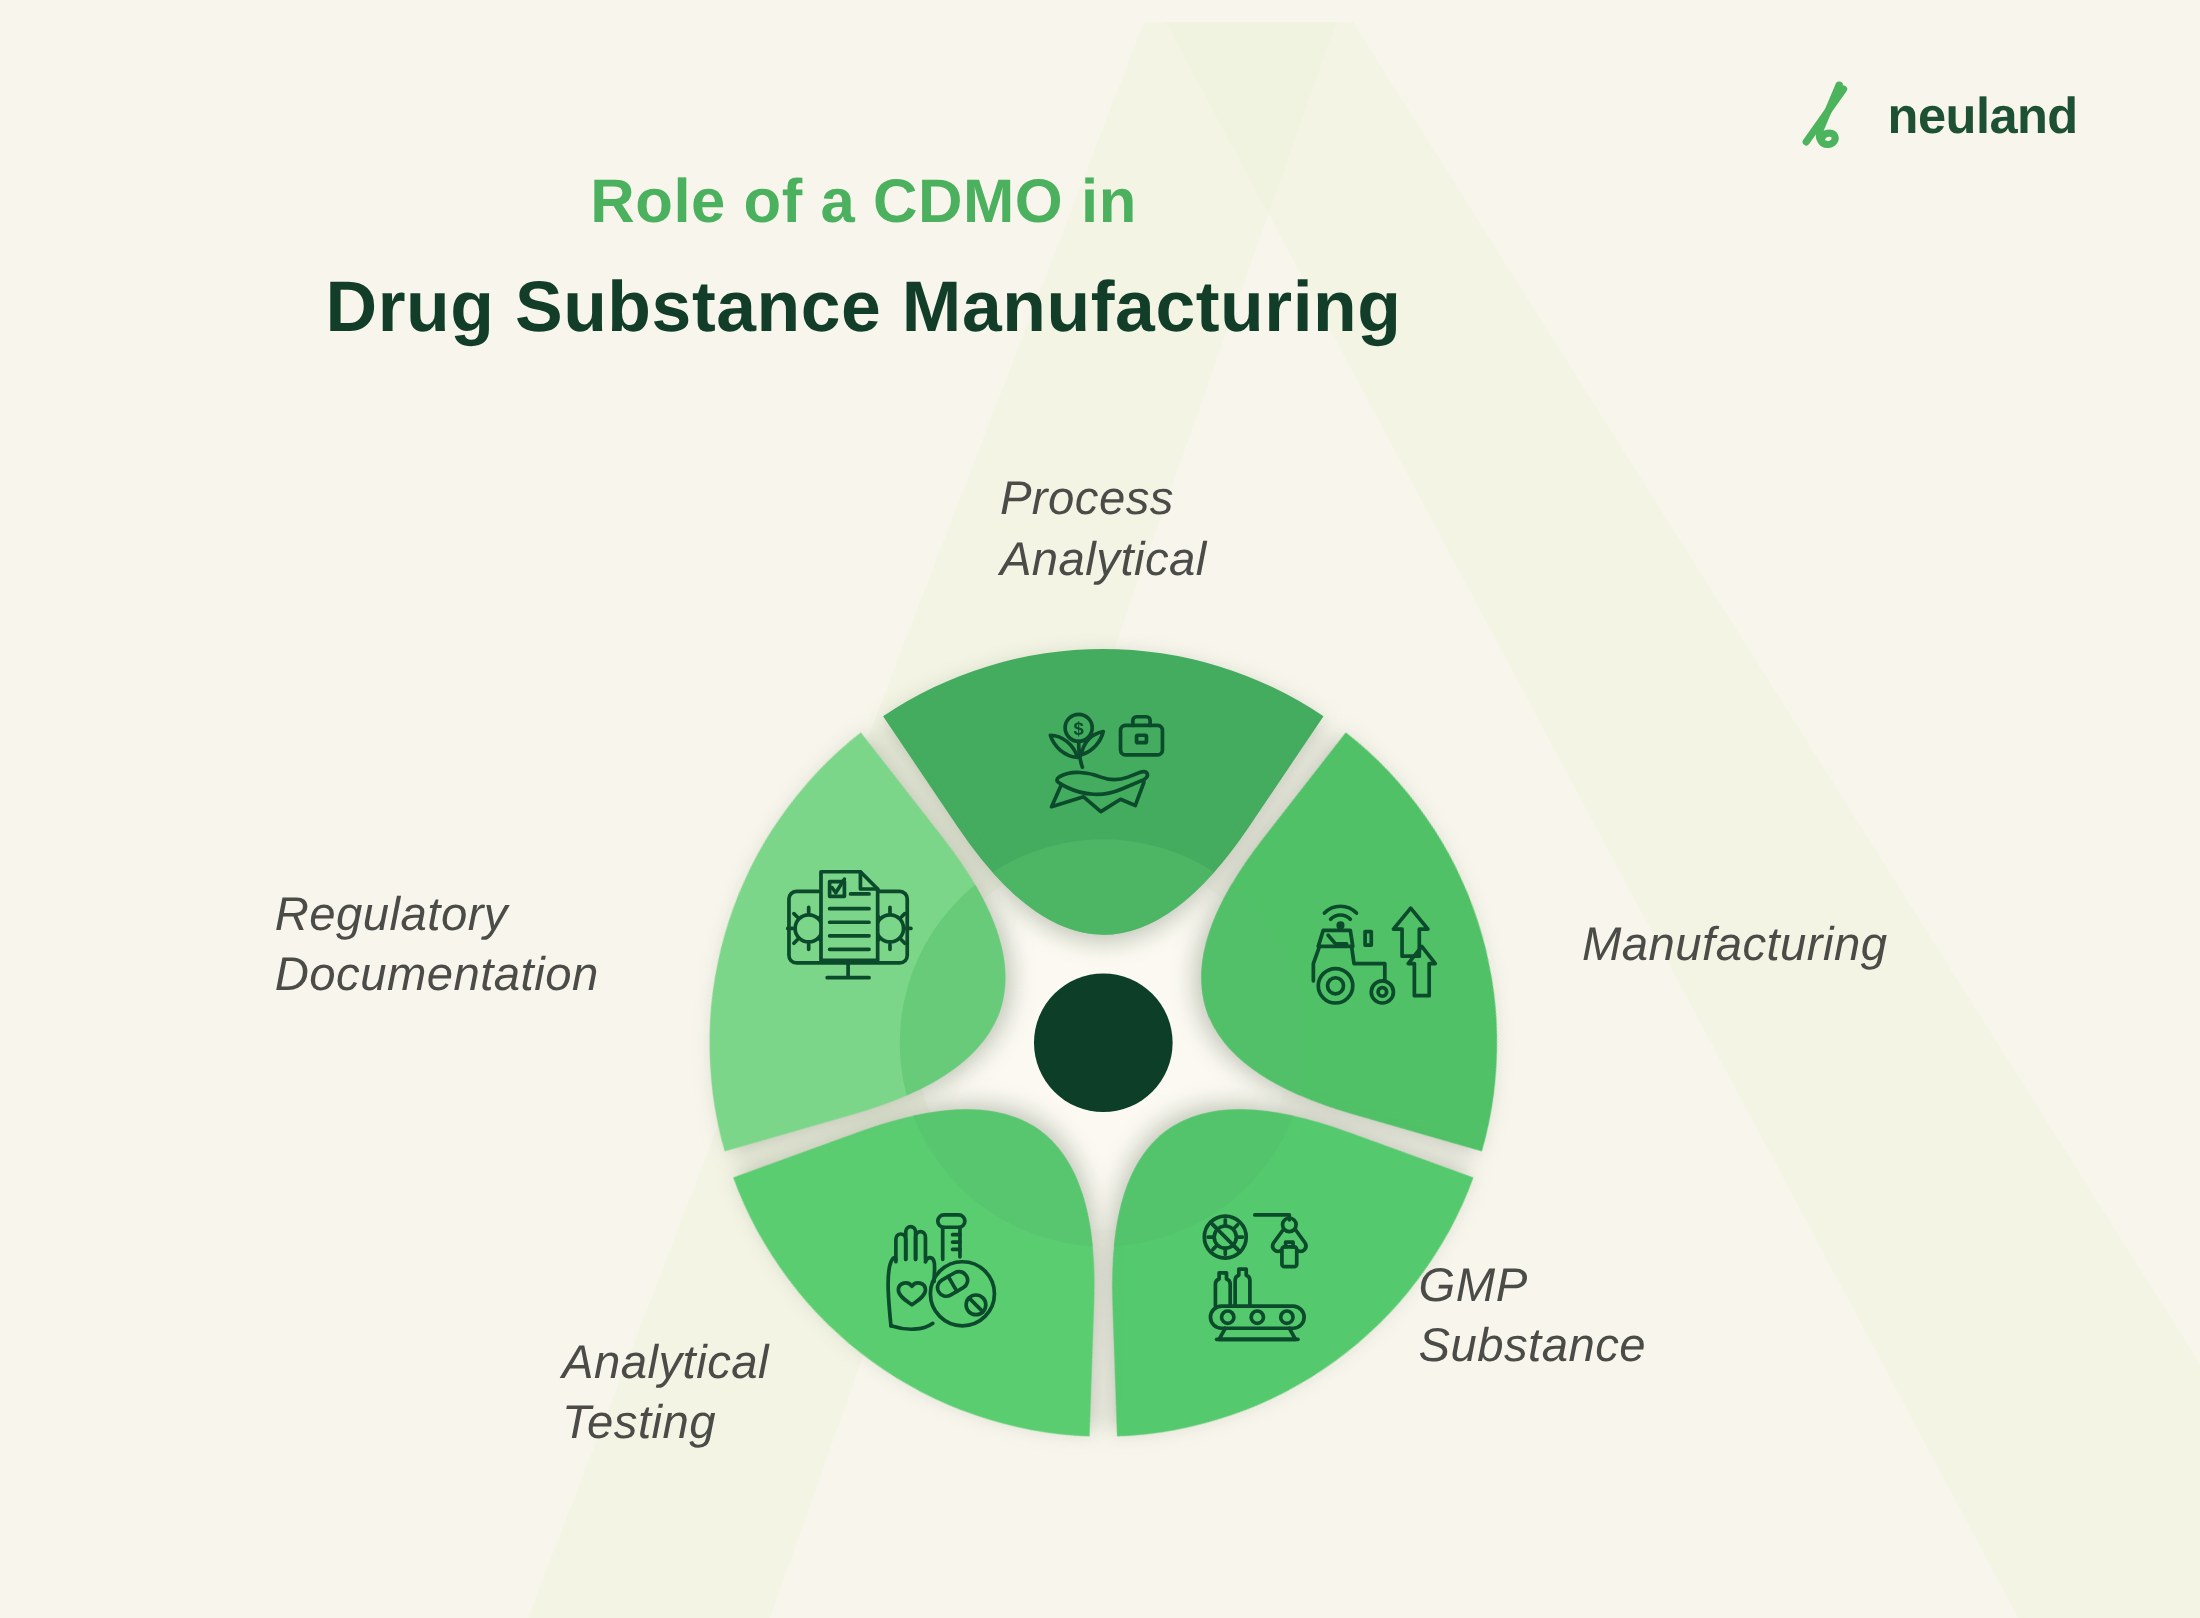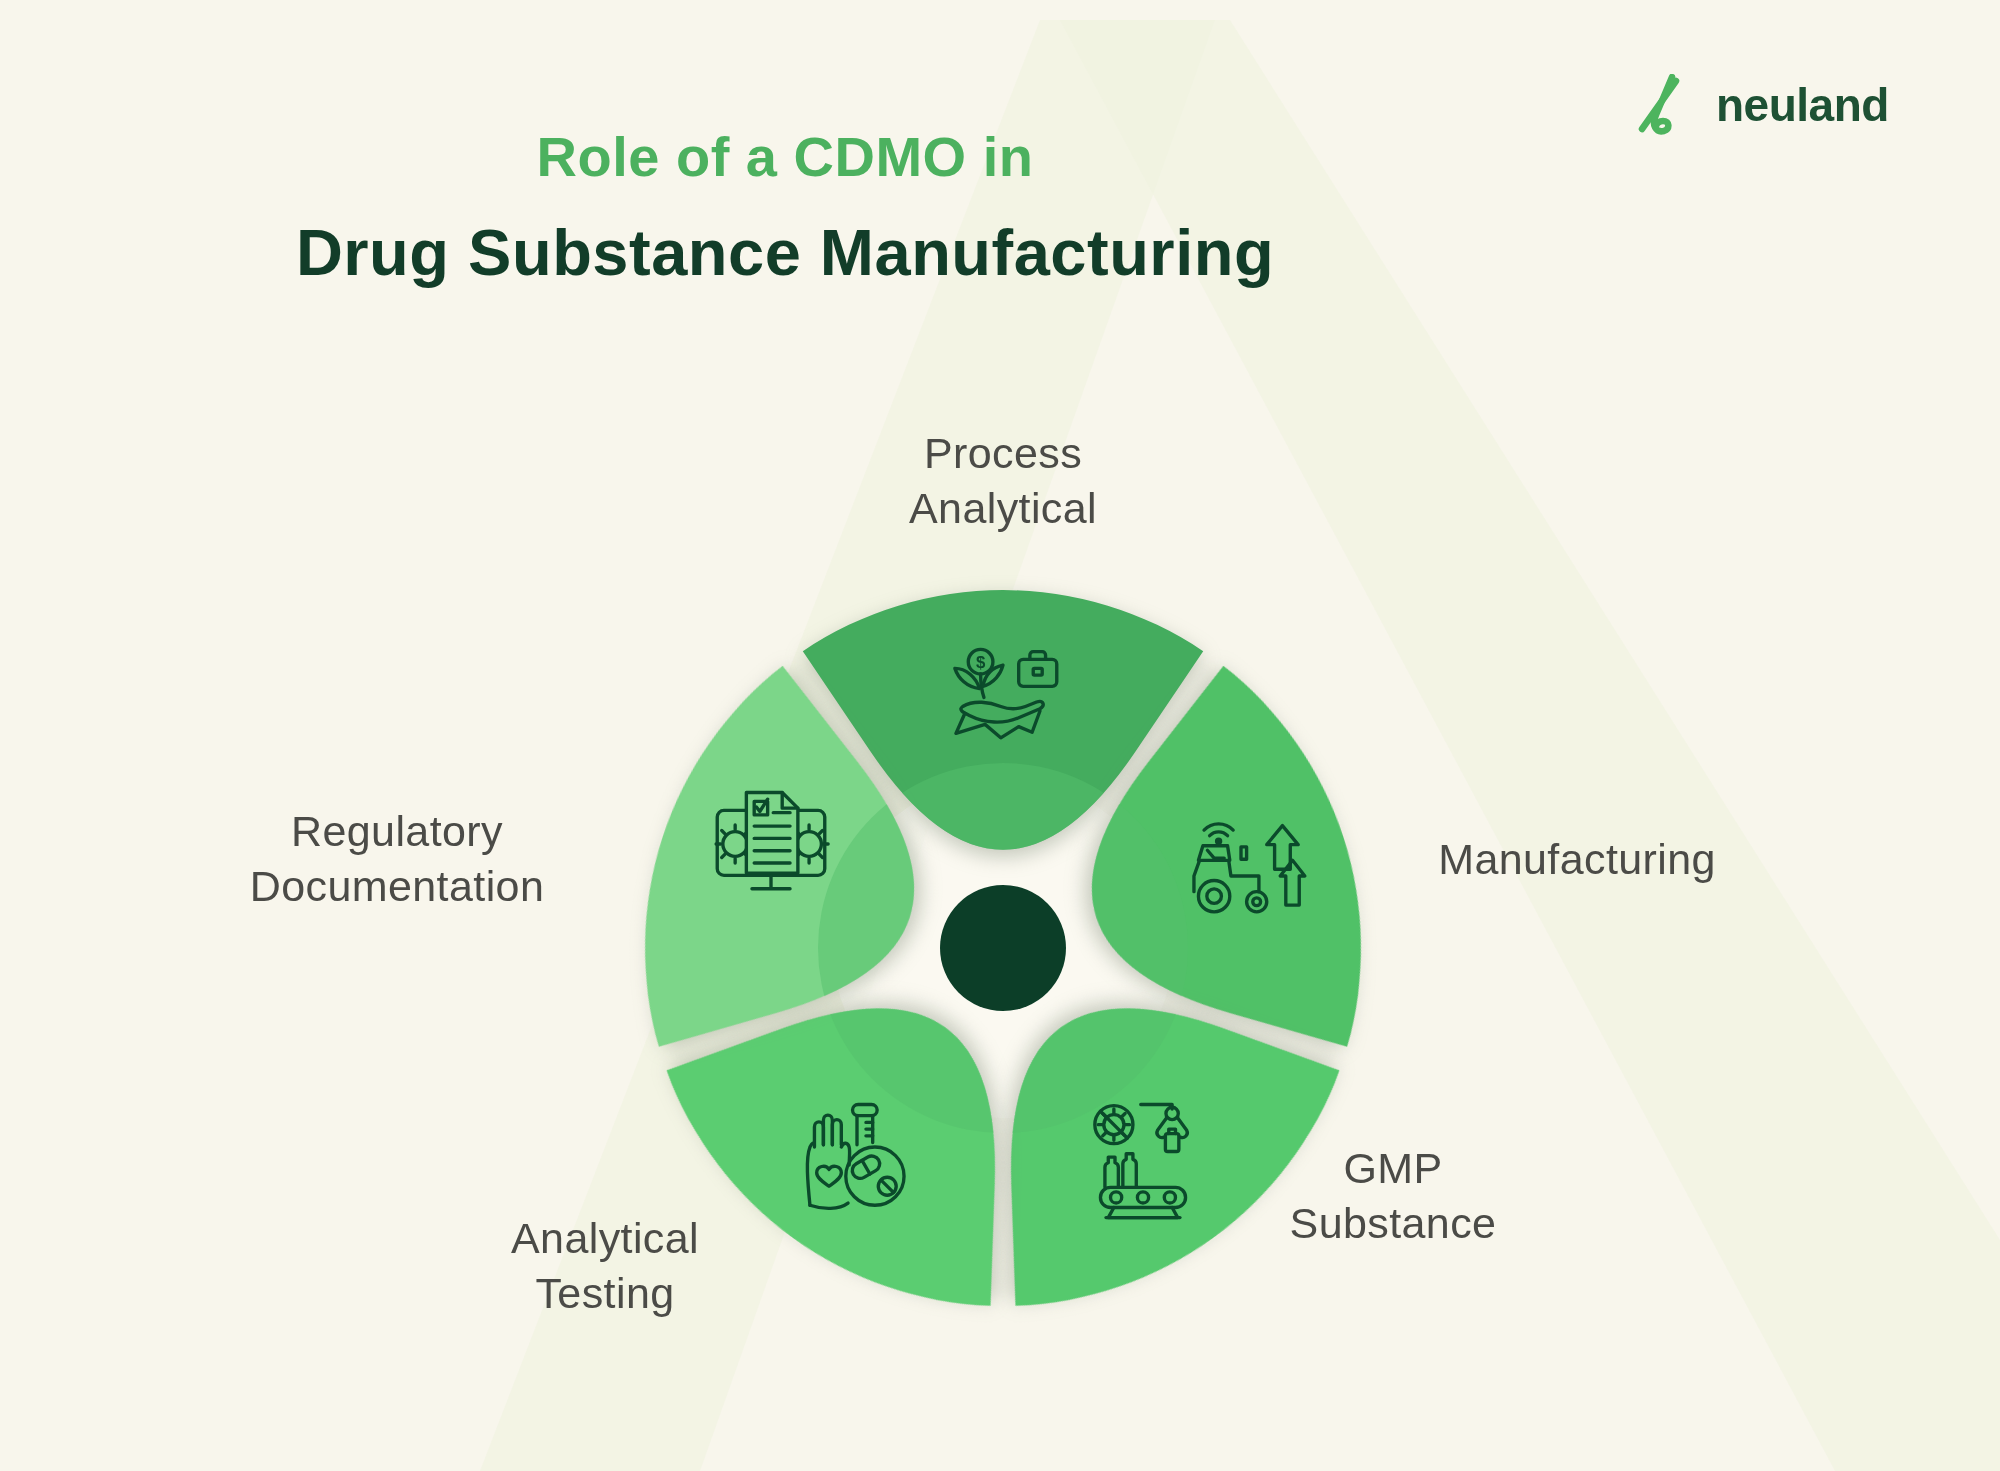--- a/index.html
+++ b/index.html
@@ -4,37 +4,37 @@
 <style>
   html,body{margin:0;padding:0;}
   body{font-family:"Liberation Sans", sans-serif;}
   .stage{position:relative;width:2000px;height:1471px;background:#f8f6ec;overflow:hidden;}
 
   
   .watermark{position:absolute;inset:0;pointer-events:none;}
 
   
   .title{position:absolute;left:785px;top:124px;transform:translateX(-50%);text-align:center;white-space:nowrap;}
-  .title-l1{font-size:56px;font-weight:700;color:#4cb15f;letter-spacing:0.5px;}
+  .title-l1{font-size:56px;font-weight:700;color:#4cb15f;letter-spacing:0.5px;margin-top:26px;}
   .title-l2{font-size:65px;font-weight:700;color:#123d29;margin-top:26px;letter-spacing:0.5px;}
 
   
   .logo{position:absolute;top:74px;left:1636px;display:flex;align-items:center;gap:24px;}
   .logo-text{font-size:46px;font-weight:700;color:#1e5134;letter-spacing:-0.5px;}
 
   
   .wheel{position:absolute;left:603px;top:548px;width:800px;height:800px;}
   .petal{filter:drop-shadow(0px 7px 10px rgba(104,120,100,0.38));}
   .ic{fill:none;stroke:#0b4a2b;stroke-width:3;stroke-linecap:round;stroke-linejoin:round;}
   .ic .fillpetal{stroke:#0b4a2b;}
   .ic text{stroke:none;fill:#0b4a2b;font-family:"Liberation Sans",sans-serif;font-weight:700;}
 
   
-  .seg-label{position:absolute;transform:translate(-50%,-50%);text-align:center;color:#4b4b47;
-             font-size:43px;line-height:1.27;font-weight:400;letter-spacing:0.4px;white-space:nowrap;}
+  .seg-label{position:absolute;transform:translate(-50%,-50%);text-align:left;color:#4b4b47;
+             font-size:43px;line-height:1.27;font-weight:400;letter-spacing:0.4px;white-space:nowrap;font-style:italic;}
 </style>
 </head>
 <body>
 
 <div class="stage">
 
   <svg class="watermark" width="2000" height="1471" viewBox="0 0 2000 1471">
     <polygon points="1040,20 1215,20 700,1471 480,1471" fill="#eef2df" opacity="0.55"></polygon>
     <polygon points="1060,20 1230,20 2000,1240 2000,1471 1835,1471" fill="#eef2df" opacity="0.55"></polygon>
   </svg>

